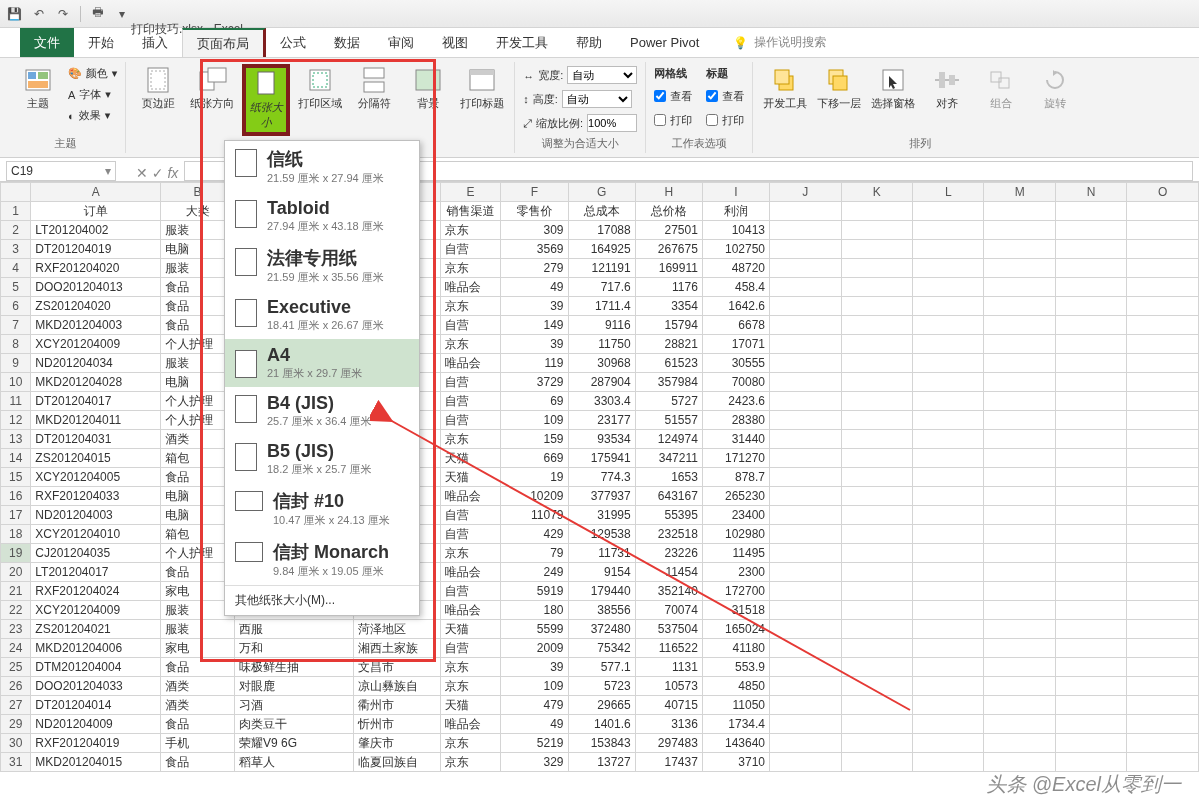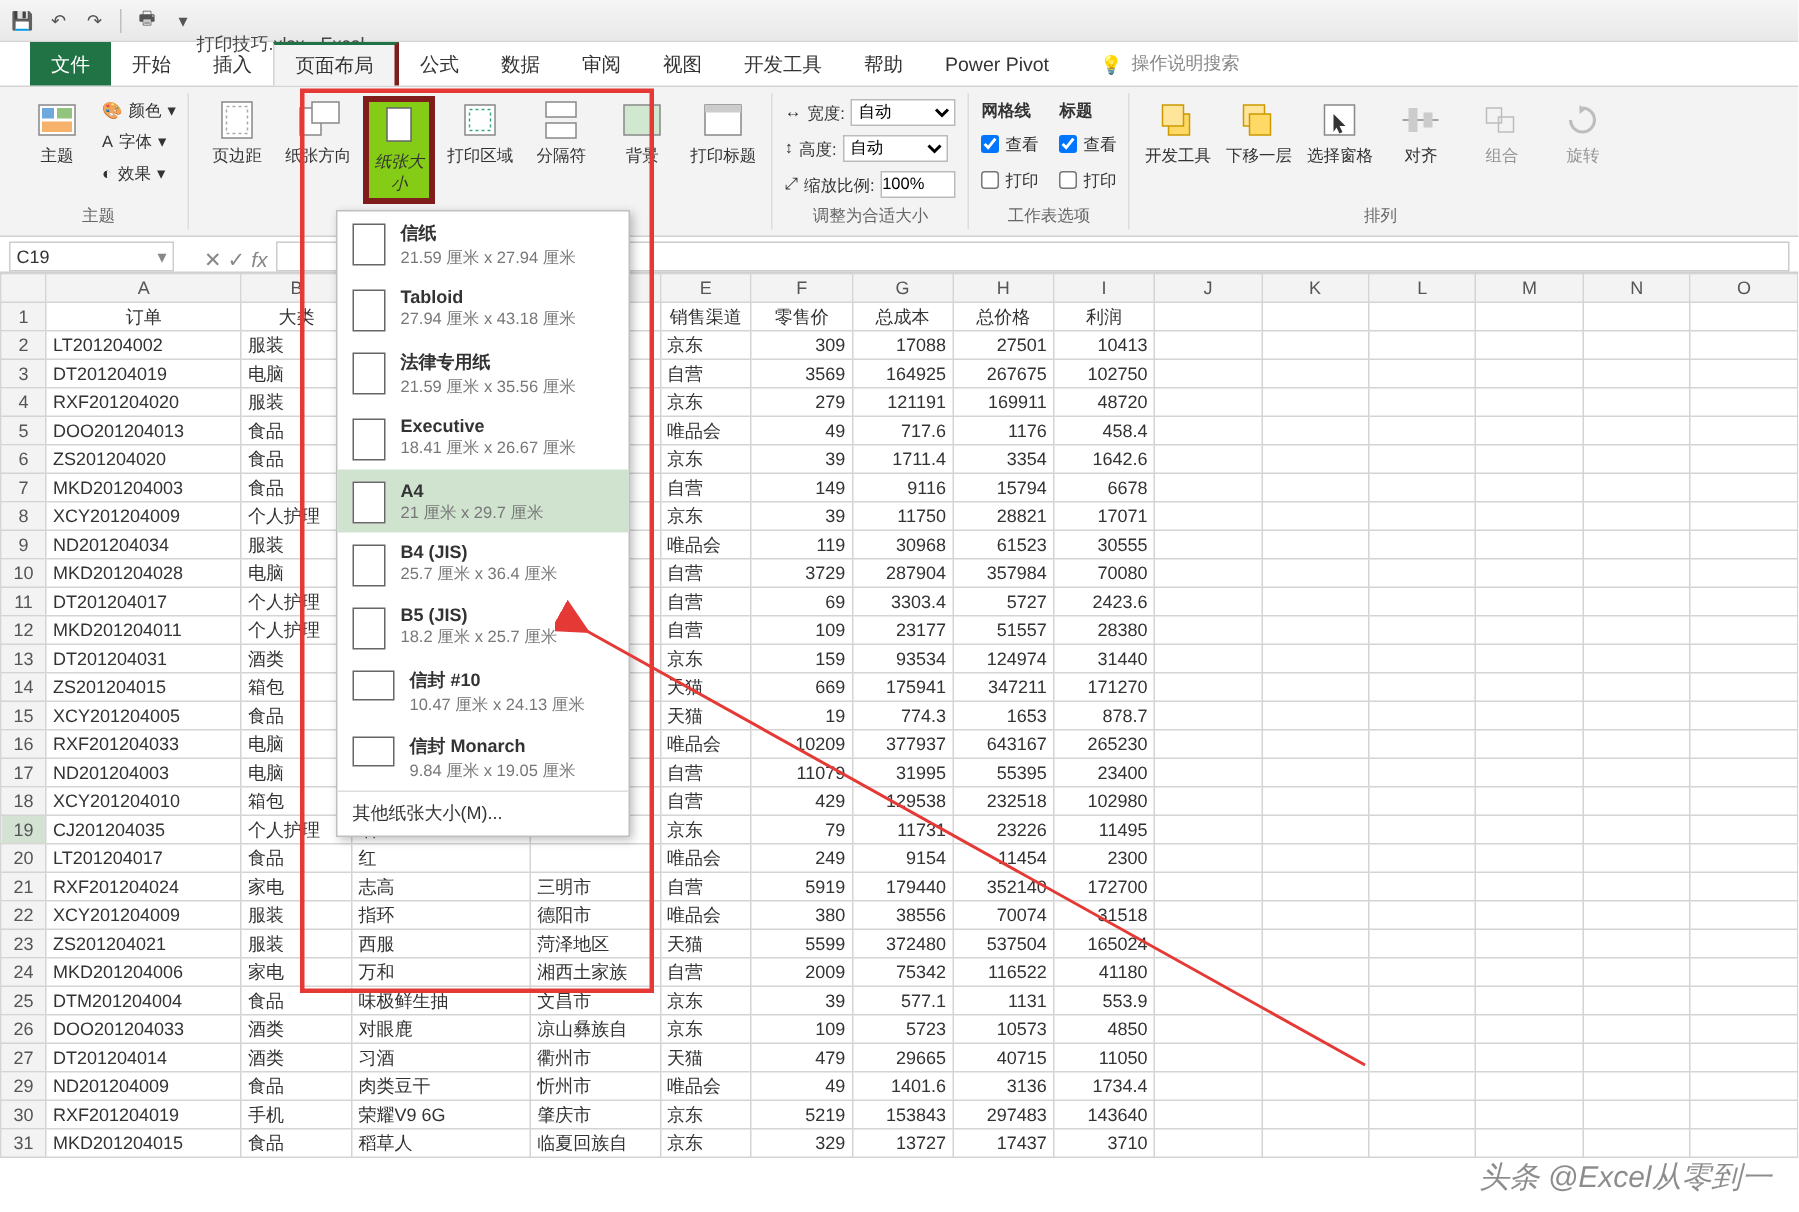--- a/index.html
+++ b/index.html
@@ -41,21 +41,21 @@
   col.cJ, col.cK, col.cL, col.cM, col.cN, col.cO { width: 66px; }
   .hdr-row td { text-align: center; }
   .num { text-align: right; }
   .txt { text-align: left; }
   .red-frame { position: absolute; border: 3px solid #e53935; pointer-events: none; z-index: 50; }
   .dropdown { position: absolute; background: #fff; border: 1px solid #bfbfbf; box-shadow: 2px 2px 6px rgba(0,0,0,.25); z-index: 60; width: 196px; }
   .dropdown .opt { display: flex; align-items: flex-start; gap: 10px; padding: 6px 10px; cursor: pointer; }
   .dropdown .opt.sel { background: #cfe3cf; align-items: center; }
   .dropdown .paper-ic { width: 22px; height: 28px; border: 1px solid #666; background: #fff; flex-shrink: 0; margin-top: 2px; }
   .dropdown .paper-ic.land { width: 28px; height: 20px; }
-  .dropdown .opt-txt .name { font-size: 12px; color: #333; font-weight: 600; }
+  .dropdown .opt-txt .name { font-size: 18px; color: #333; font-weight: 600; }
   .dropdown .opt-txt .dim { font-size: 11px; color: #777; }
   .dropdown .more { padding: 6px 10px; font-size: 12px; color: #333; border-top: 1px solid #ddd; cursor: pointer; }
   .arrow { position: absolute; z-index: 70; pointer-events: none; }
   .watermark { position: absolute; right: 18px; bottom: 10px; font-size: 20px; color: rgba(0,0,0,.45); font-style: italic; z-index: 80; pointer-events: none; }
 </style>
 </head>
 <body>
 
 <div class="titlebar">
   <div class="qat">
@@ -692,21 +692,21 @@
           <td></td>
           <td></td>
         </tr>
         <tr>
           <td class="row-hdr">22</td>
           <td class="txt">XCY201204009</td>
           <td class="txt">服装</td>
           <td class="txt">指环</td>
           <td class="txt">德阳市</td>
           <td class="txt">唯品会</td>
-          <td class="num">380</td>
+          <td class="num">180</td>
           <td class="num">38556</td>
           <td class="num">70074</td>
           <td class="num">31518</td>
           <td></td>
           <td></td>
           <td></td>
           <td></td>
           <td></td>
           <td></td>
         </tr>

